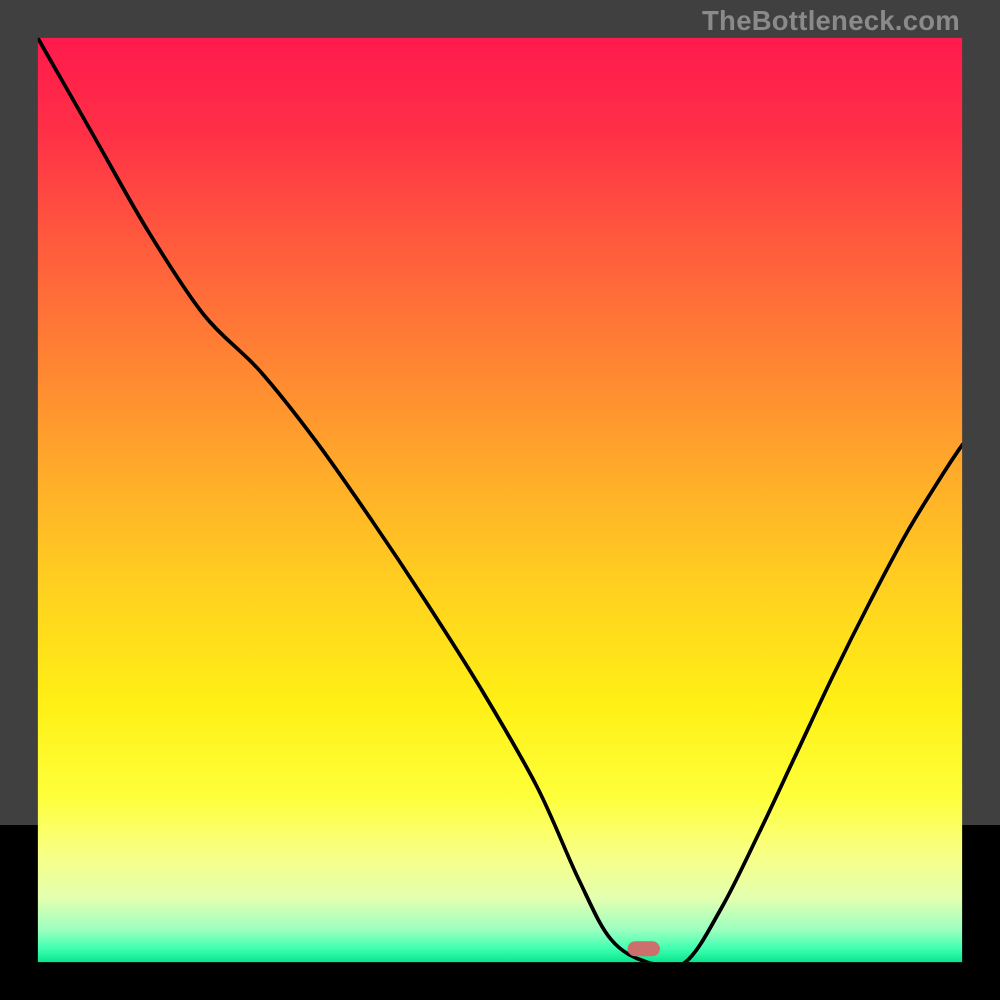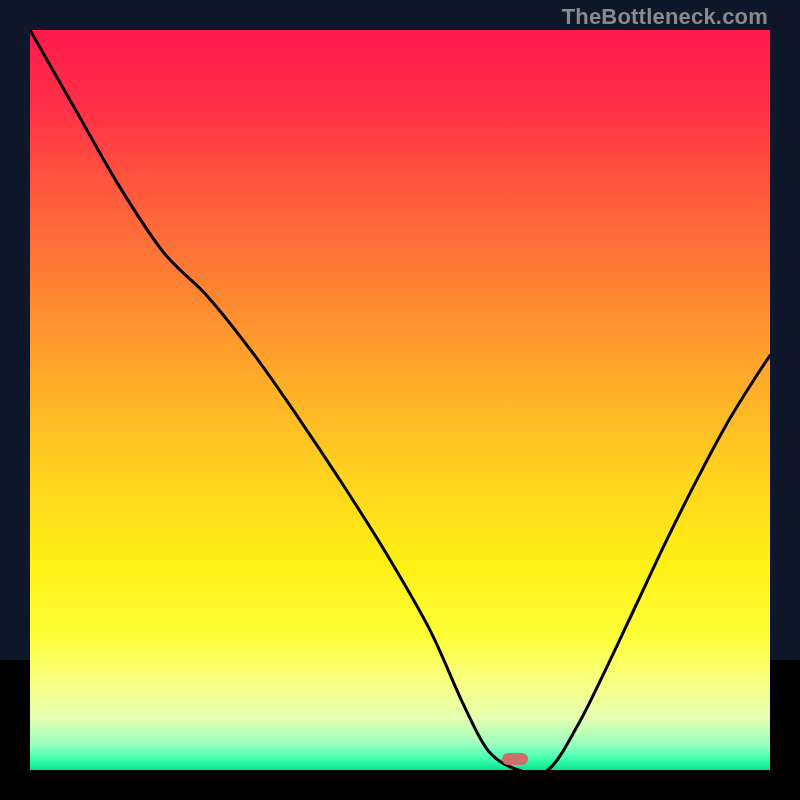--- a/index.html
+++ b/index.html
@@ -9,21 +9,21 @@
     height: 800px;
     background: #000;
     overflow: hidden;
   }
   .frame {
     position: absolute;
     left: 0;
     top: 0;
     width: 800px;
     height: 660px;
-    background: #0f172a;
+    background: #404040;
   }
   .plot {
     position: absolute;
     left: 30px;
     top: 30px;
     width: 740px;
     height: 740px;
     overflow: hidden;
   }
   .gradient {

